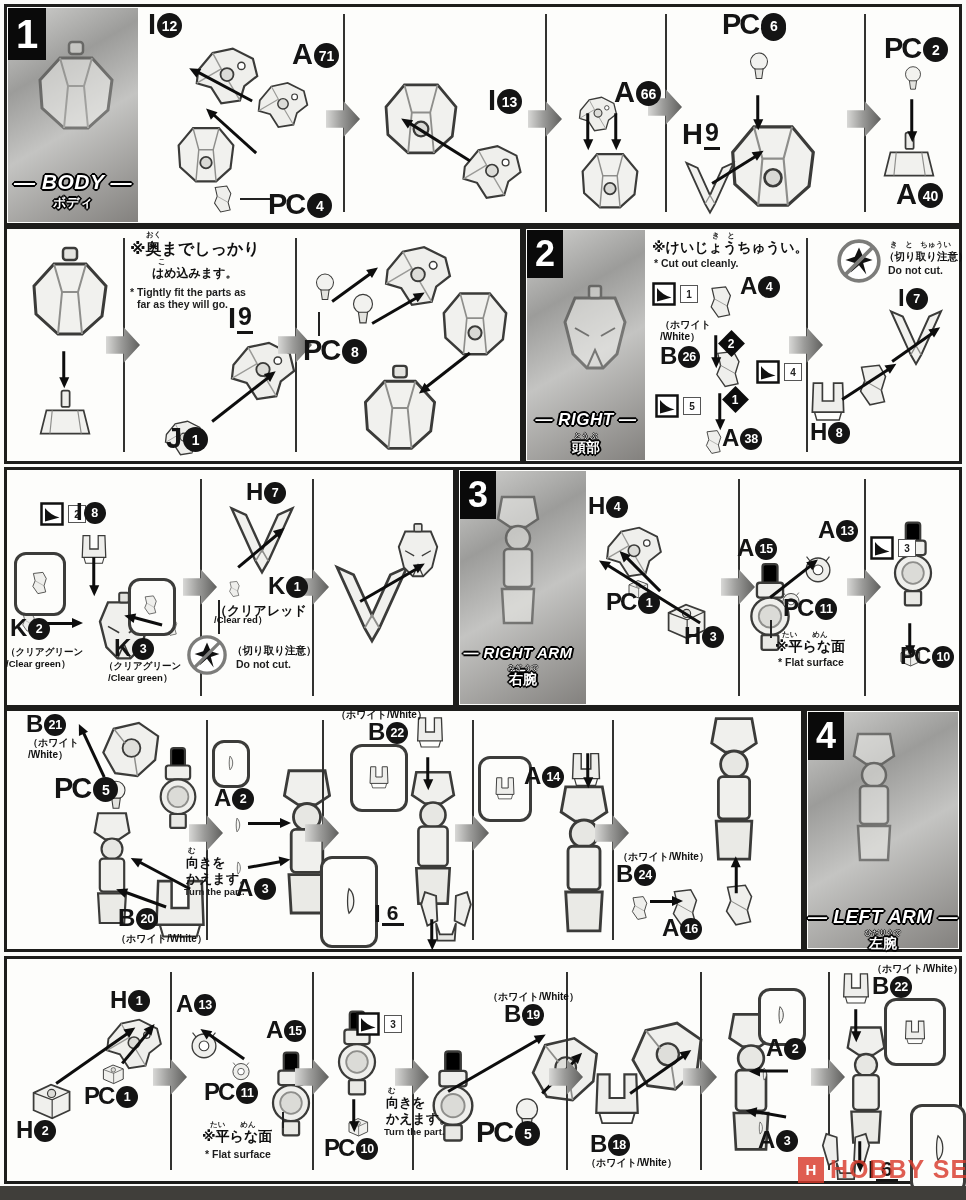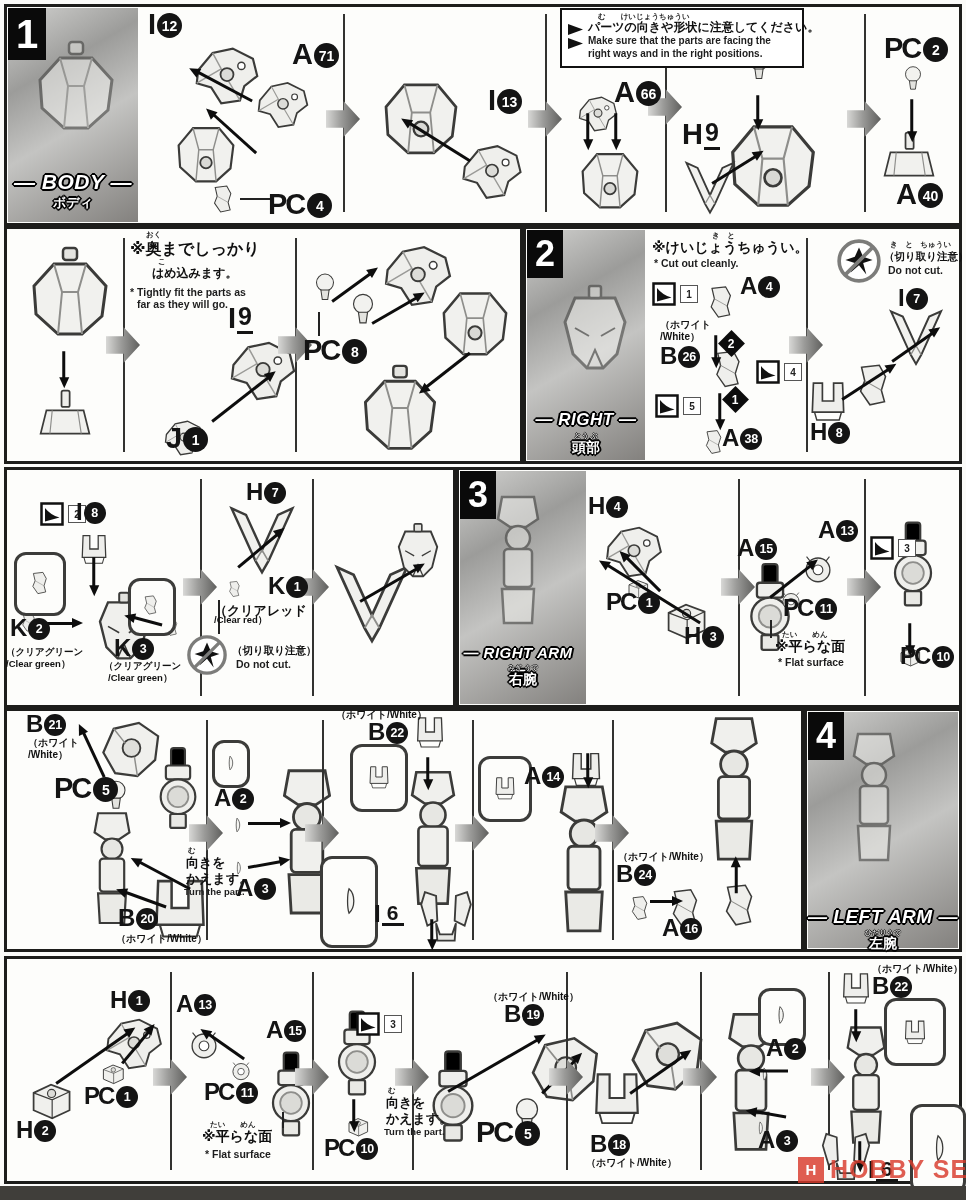--- a/index.html
+++ b/index.html
@@ -209,28 +209,20 @@
       <span class="pl-num">13</span>
     </span>
   <svg class="part" style="left:440px;top:138px;width:104px;height:68px">
       <use href="#p-plate"></use>
     </svg>
   <div class="tarrow" style="left:470px;top:160px;width:72px;transform:rotate(-148deg)"></div>
 
   <div class="vsep" style="left:545px;top:14px;height:198px"></div>
   <div class="barrow" style="left:528px;top:100px"></div>
 
-  <div class="warnbox" style="left:560px;top:8px;width:240px;height:56px">
-    <div class="chev" style="left:6px;top:14px"></div>
-    <div class="chev" style="left:6px;top:28px"></div>
-    <span class="ruby" style="left:36px;top:2px">む　　けいじょうちゅうい</span>
-    <span class="note-jp" style="left:26px;top:9px;font-size:12px">パーツの向きや形状に注意してください。</span>
-    <span class="note-en" style="left:26px;top:25px;font-size:10px">Make sure that the parts are facing the</span>
-    <span class="note-en" style="left:26px;top:38px;font-size:10px">right ways and in the right positions.</span>
-  </div>
 
   <svg class="part" style="left:560px;top:92px;width:76px;height:44px">
       <use href="#p-plate"></use>
     </svg>
   <span class="plabel" style="left:614px;top:78px">
       <span class="pl-letter">A</span>
       <span class="pl-num">66</span>
     </span>
   <svg class="part" style="left:562px;top:144px;width:96px;height:72px">
       <use href="#p-torso"></use>

